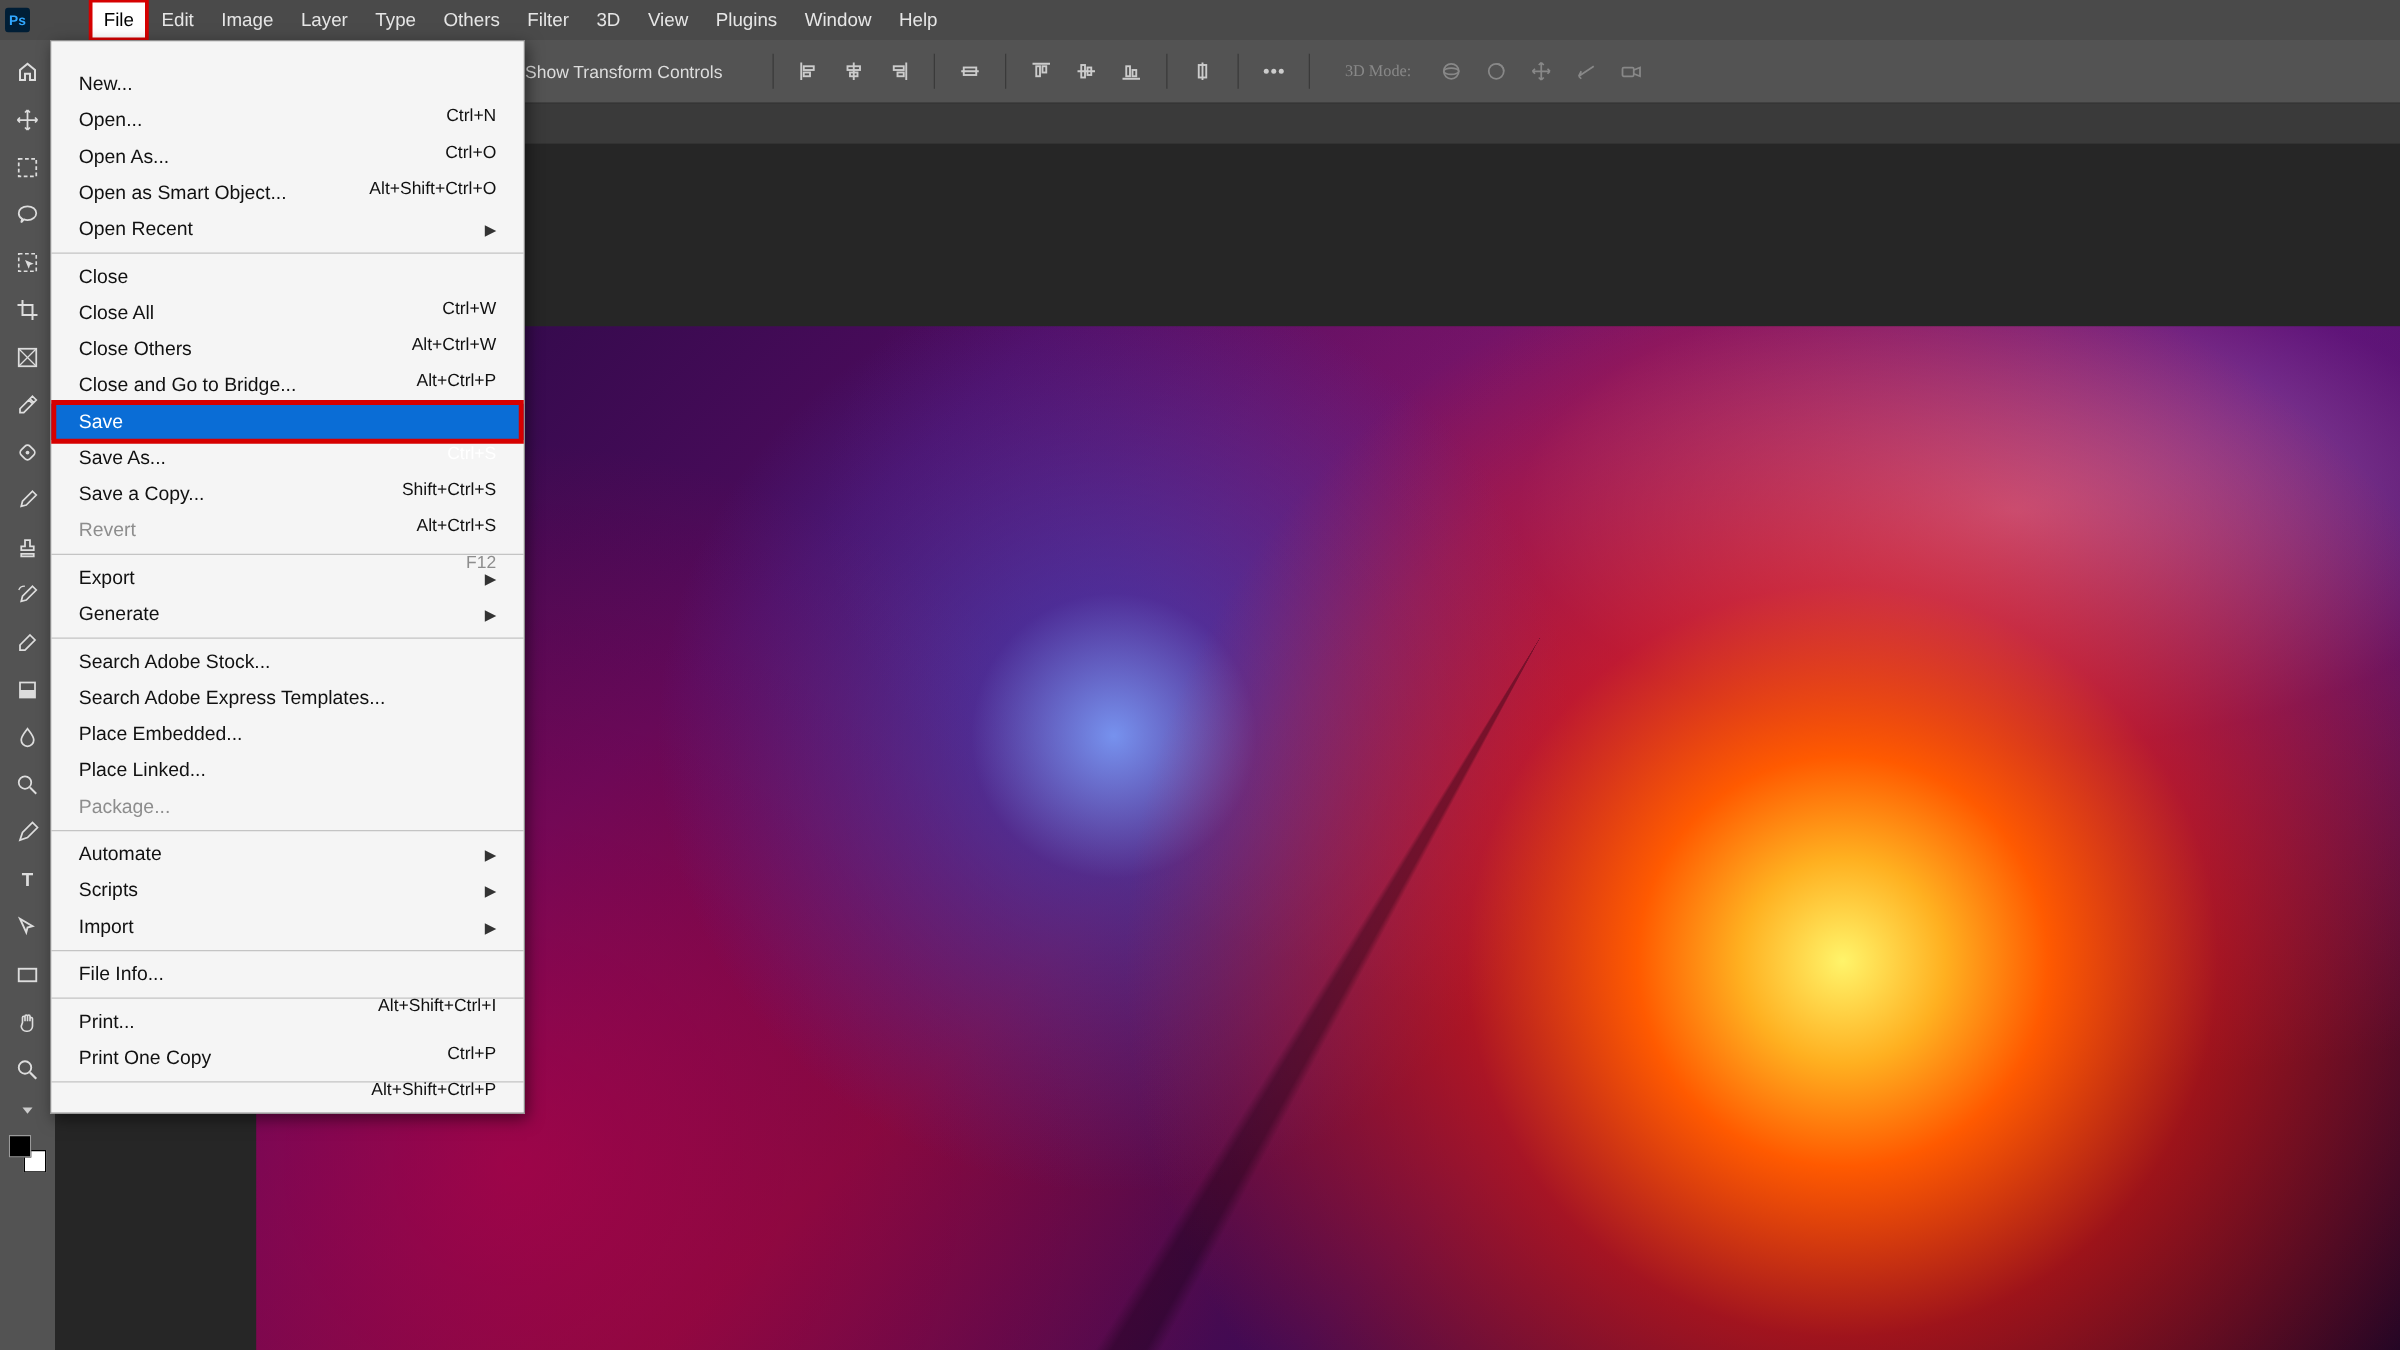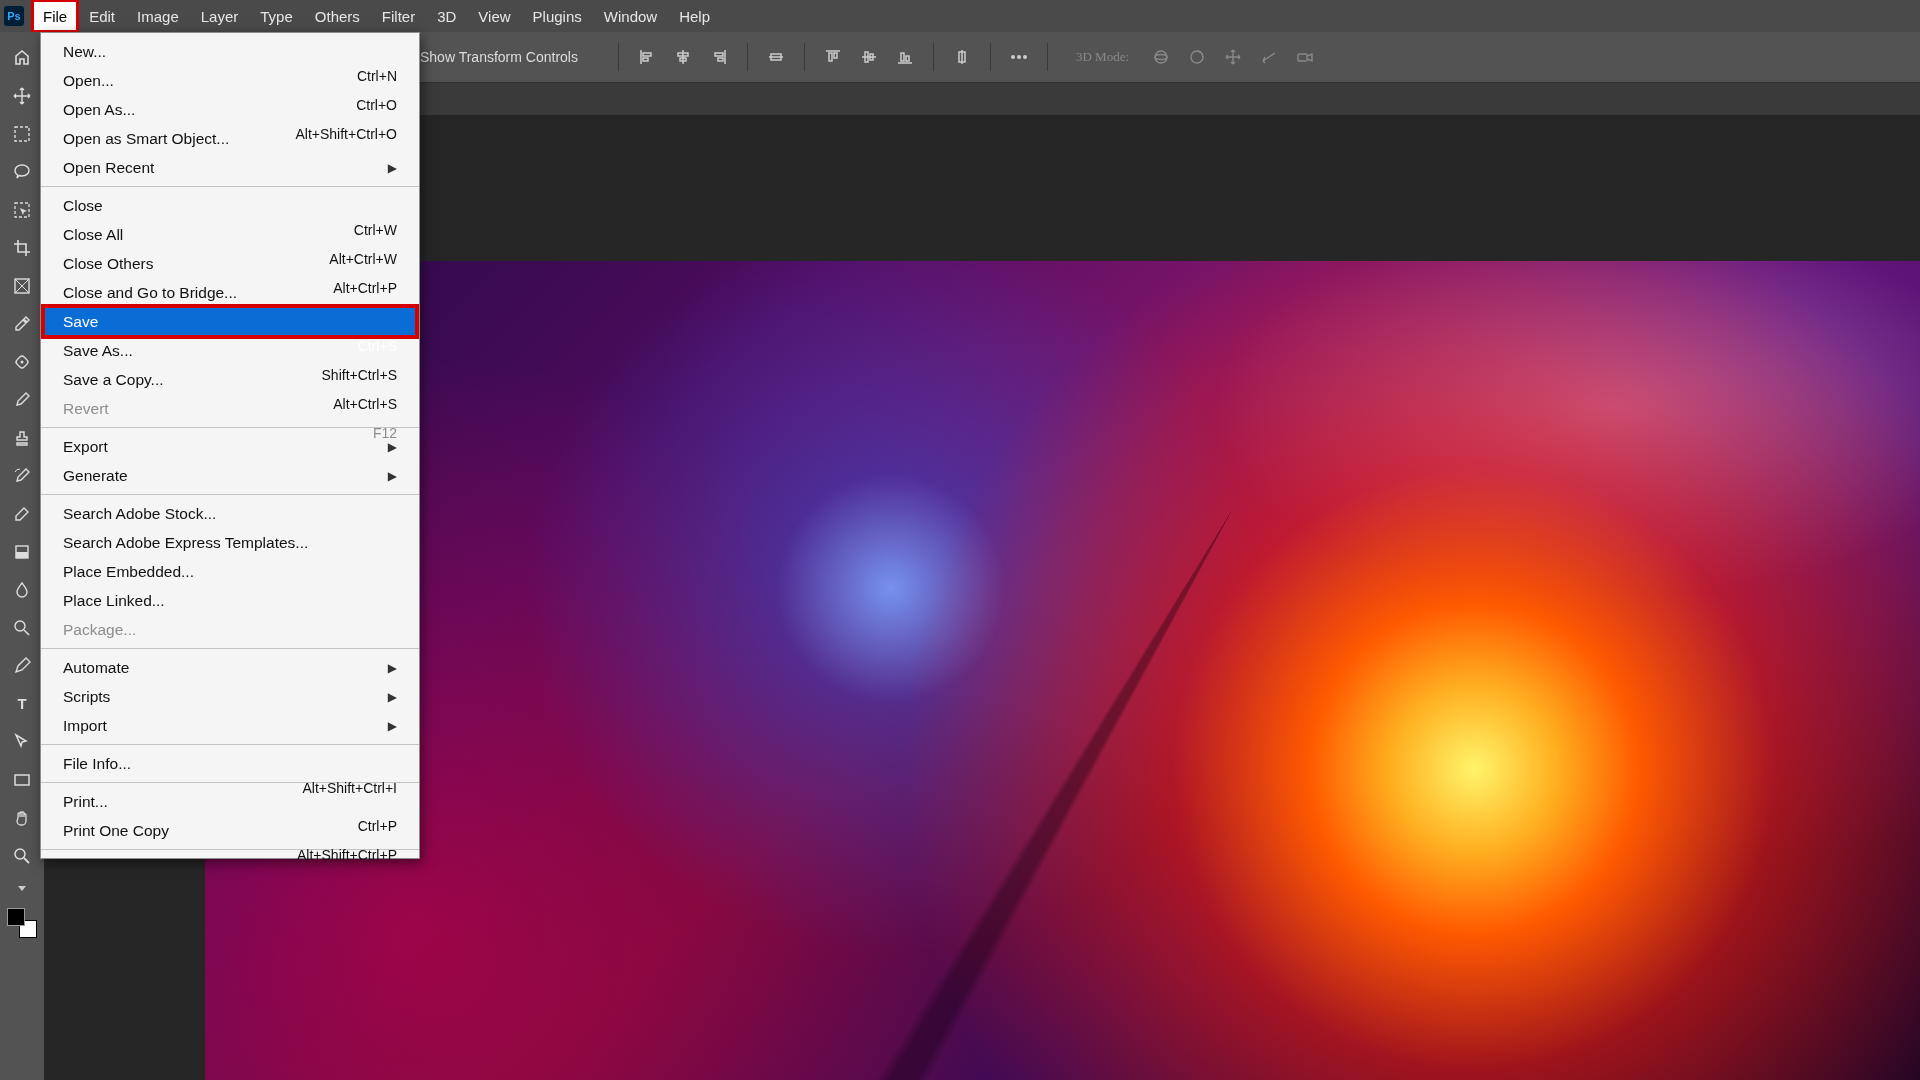--- a/index.html
+++ b/index.html
@@ -128,21 +128,21 @@
 }
 
 
 .dropdown {
   position: absolute;
   left: 40px; top: 32px;
   width: 380px;
   background: #f5f5f5;
   border: 1px solid #8d8d8d;
   box-shadow: 2px 4px 12px rgba(0,0,0,.5);
-  padding: 4px 0;
+  padding: 20px 0;
   z-index: 50;
 }
 .mi {
   height: 29px;
   display:flex;
   align-items:center;
   padding: 0 22px 0 22px;
   font-size: 15.5px;
   color:#111;
   position:relative;
@@ -175,21 +175,21 @@
 </head>
 <body>
 
 <div class="menubar">
   <div class="app-icon">
     <svg width="20" height="20" viewBox="0 0 20 20">
         <rect width="20" height="20" rx="3" fill="#001e36"></rect>
         <text x="10" y="14" text-anchor="middle" font-size="11" font-weight="700" fill="#31a8ff">Ps</text>
       </svg>
   </div>
-  <div id="menubar-items" style="display: flex;">
+  <div id="menubar-items" style="display: flex; margin-left: 40px;">
       <div class="menu-item open highlight-outer">File</div>
       <div class="menu-item">Edit</div>
       <div class="menu-item">Image</div>
       <div class="menu-item">Layer</div>
       <div class="menu-item">Type</div>
       <div class="menu-item">Others</div>
       <div class="menu-item">Filter</div>
       <div class="menu-item">3D</div>
       <div class="menu-item">View</div>
       <div class="menu-item">Plugins</div>

